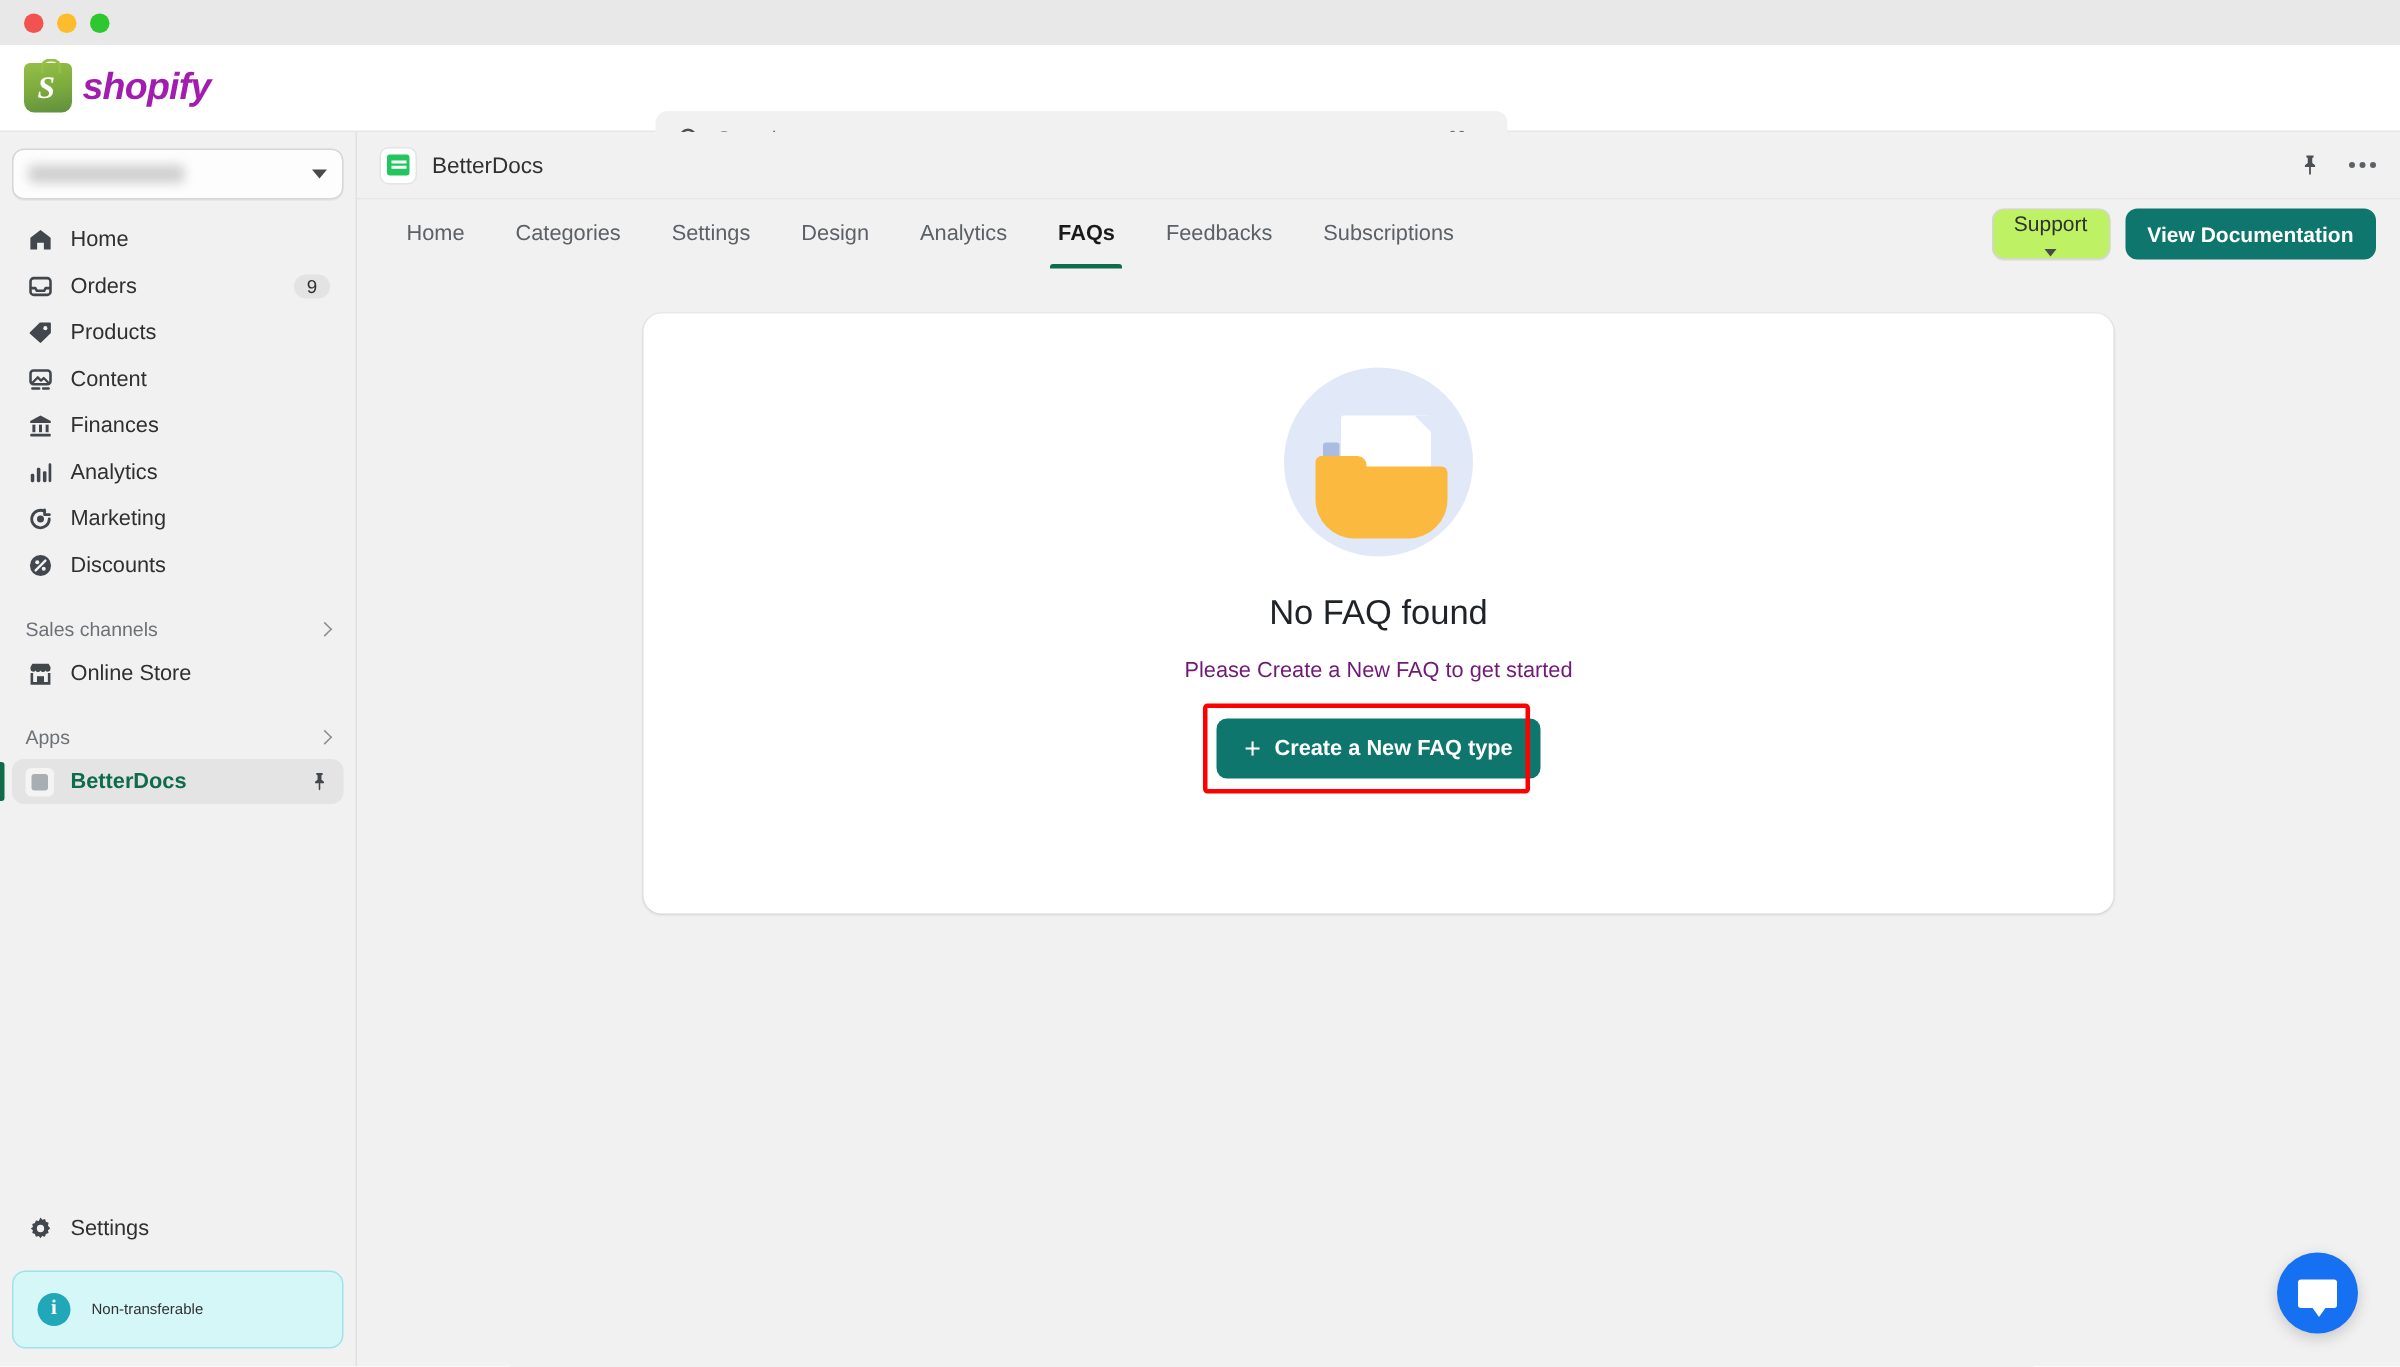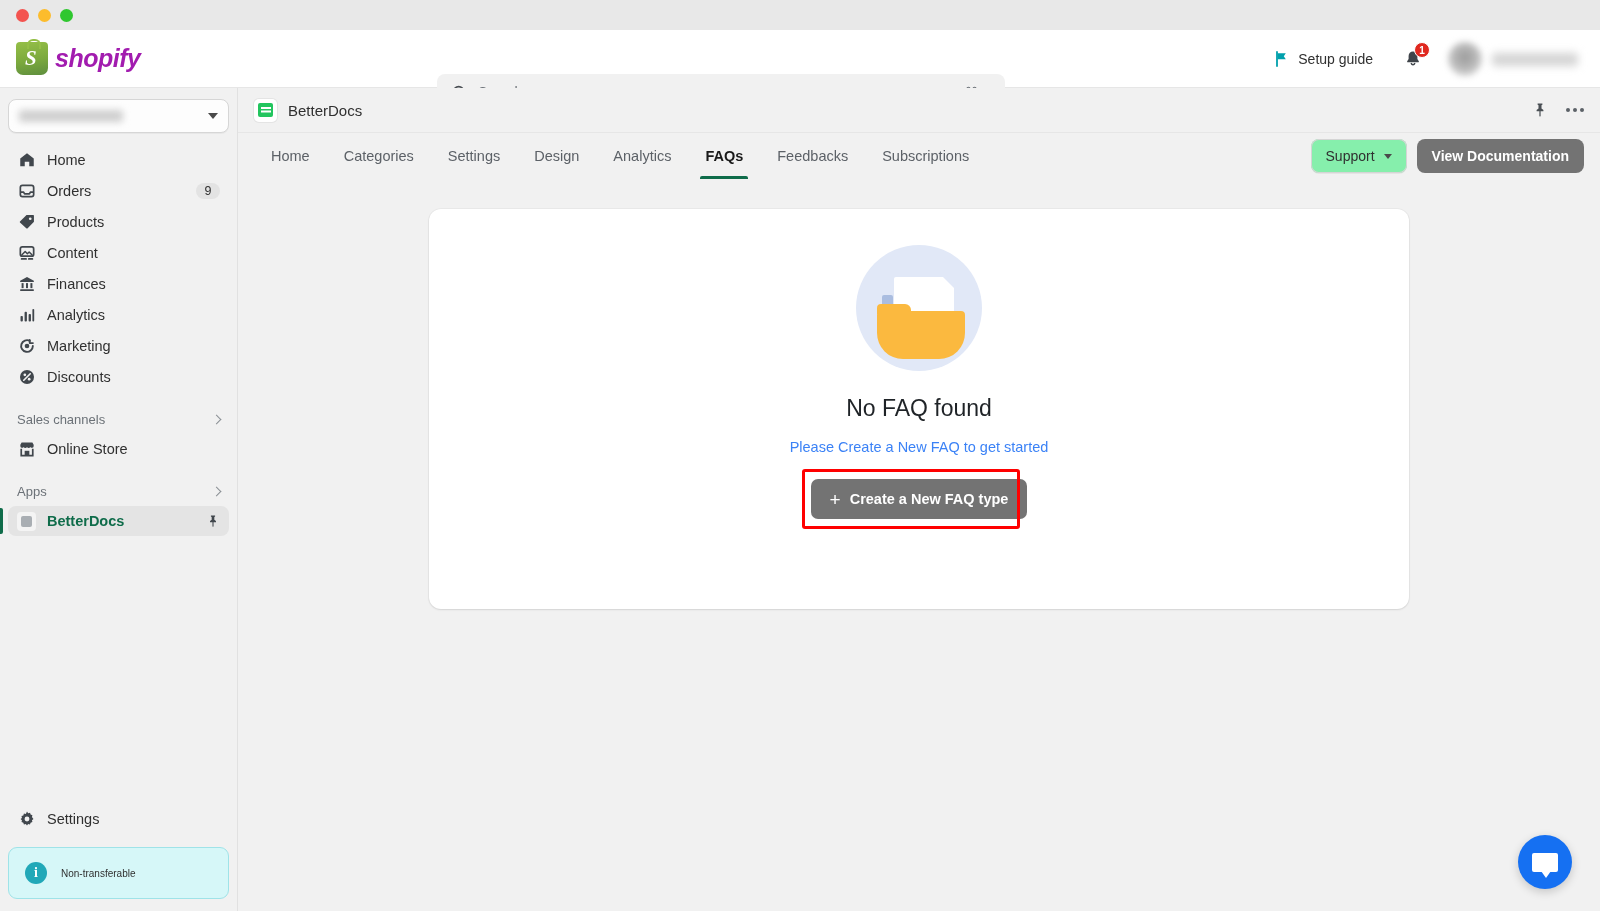--- a/index.html
+++ b/index.html
@@ -233,25 +233,26 @@
   .tabbar-actions {
     margin-left: auto; display: flex; align-items: center; gap: 10px;
   }
   .btn {
     height: 34px; border-radius: 8px; font-size: 14px;
     display: inline-flex; align-items: center; justify-content: center;
     cursor: pointer; padding: 0 15px; gap: 9px; border: none;
     font-family: "Liberation Sans", sans-serif;
   }
   .btn-white {
-    background: #86efac; color: #303030;
+    background: #bef264; color: #303030;
     box-shadow: inset 0 0 0 1px #d5d5d5, 0 1px 0 rgba(0,0,0,0.05);
+    flex-direction: column;
   }
   .btn-green {
-    background: #737373; color: #ffffff; font-weight: 600; text-align: right;
+    background: #0f766e; color: #ffffff; font-weight: 600; text-align: right;
   }
   .caret-sm {
     width: 0; height: 0;
     border-left: 4.5px solid transparent; border-right: 4.5px solid transparent;
     border-top: 5.5px solid #4a4a4a;
   }
 
   
   .content-wrap { flex: 1; padding: 30px 0 12px 0; display: flex; justify-content: center; }
   .card {
@@ -292,21 +293,21 @@
   .illus .folder::before {
     content: ""; position: absolute; left: 0; top: -7px;
     width: 34px; height: 10px; background: #fbb93f;
     border-radius: 4px 6px 0 0;
   }
 
   .empty-title {
     font-size: 23px; color: #1f2327; margin-top: 24px; font-weight: 400;
   }
   .empty-sub {
-    font-size: 14.5px; color: #3b82f6; margin-top: 17px;
+    font-size: 14.5px; color: #701a75; margin-top: 17px;
   }
   .empty-actions {
     margin-top: 24px; display: flex; align-items: center; gap: 9px;
     position: relative;
   }
   .highlight-box {
     position: absolute; left: -9px; top: -10px;
     width: 218px; height: 60px;
     border: 3px solid #ff0000; border-radius: 3px;
     pointer-events: none;
@@ -355,46 +356,20 @@
     <span>
       <svg width="17" height="17" viewBox="0 0 20 20" fill="none">
         <circle cx="9" cy="9" r="6" stroke="#4a4f54" stroke-width="2"></circle>
         <line x1="13.5" y1="13.5" x2="18" y2="18" stroke="#4a4f54" stroke-width="2" stroke-linecap="round"></line>
       </svg>
     </span>
     <span class="ph">Search</span>
     <span class="kbd">⌘ K</span>
   </div>
 
-  <div class="topbar-right">
-    <div class="setup-guide">
-      <span>
-        <svg width="16" height="16" viewBox="0 0 16 16">
-          <path d="M3 1v14" stroke="#00a0ac" stroke-width="1.8" stroke-linecap="round"></path>
-          <path d="M3.6 2.2h8.2l-2 3 2 3H3.6z" fill="#00a0ac"></path>
-        </svg>
-      </span>
-      <span>Setup guide</span>
-    </div>
-
-    <div class="bell-wrap">
-      <span>
-        <svg width="20" height="20" viewBox="0 0 20 20" fill="none">
-          <path d="M10 2.5c-2.6 0-4.4 1.9-4.4 4.4v3L4.2 12.2c-.3.5 0 1.1.6 1.1h10.4c.6 0 .9-.6.6-1.1L14.4 9.9v-3c0-2.5-1.8-4.4-4.4-4.4z" fill="#3f444a"></path>
-          <path d="M8.3 14.6a1.8 1.8 0 003.4 0" stroke="#3f444a" stroke-width="1.5" stroke-linecap="round"></path>
-        </svg>
-      </span>
-      <span class="bell-badge">1</span>
-    </div>
-
-    <div class="user-chip">
-      <div class="avatar-blur"></div>
-      <div class="name-blur"></div>
-    </div>
-  </div>
 </div>
 
 <div class="body-split">
 
   <div class="sidebar">
 
     <div class="store-select">
       <div class="store-name-blur"></div>
       <span class="caret-down"></span>
     </div>

